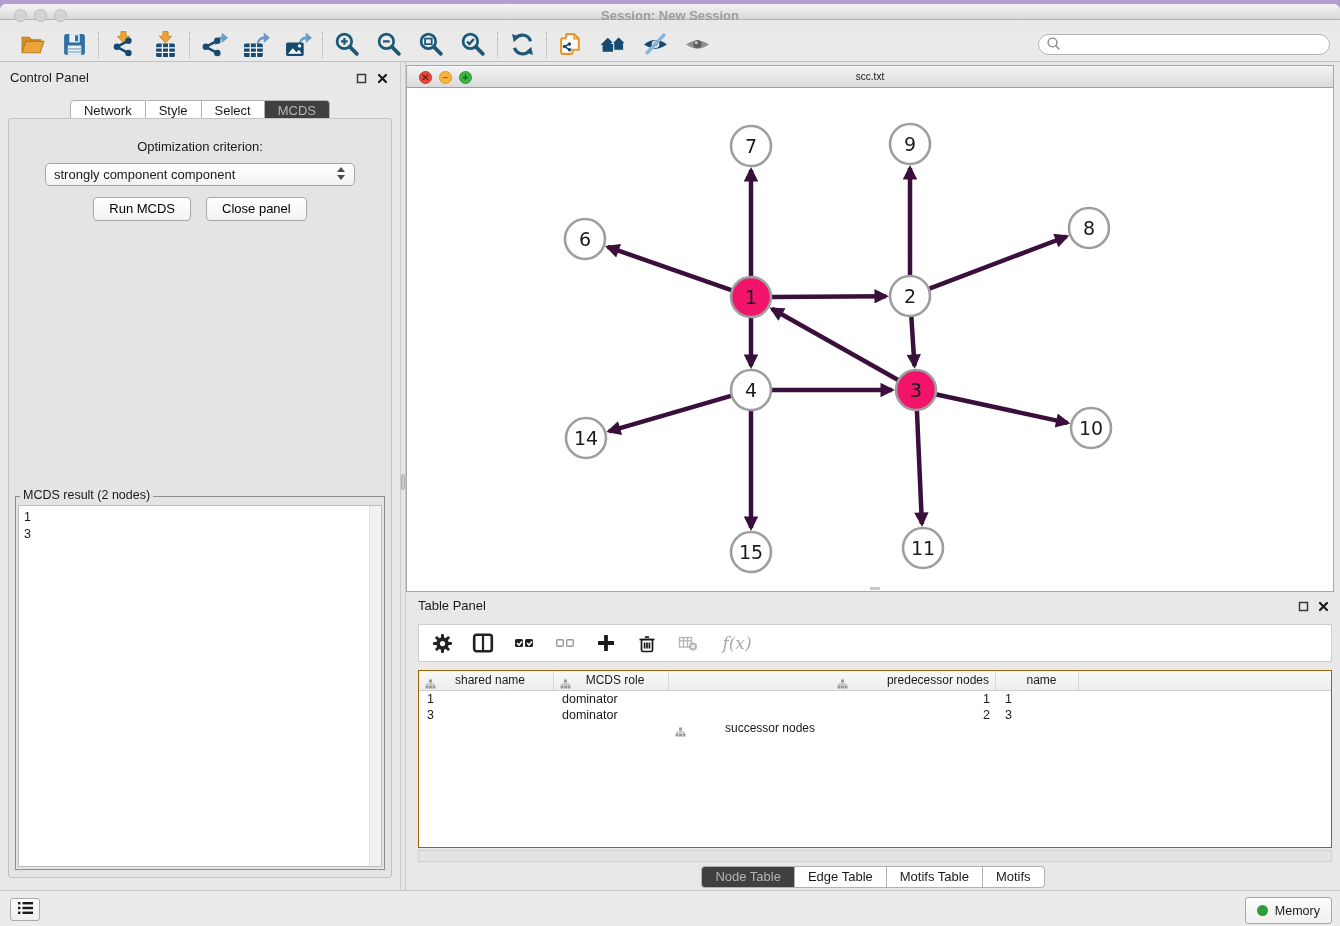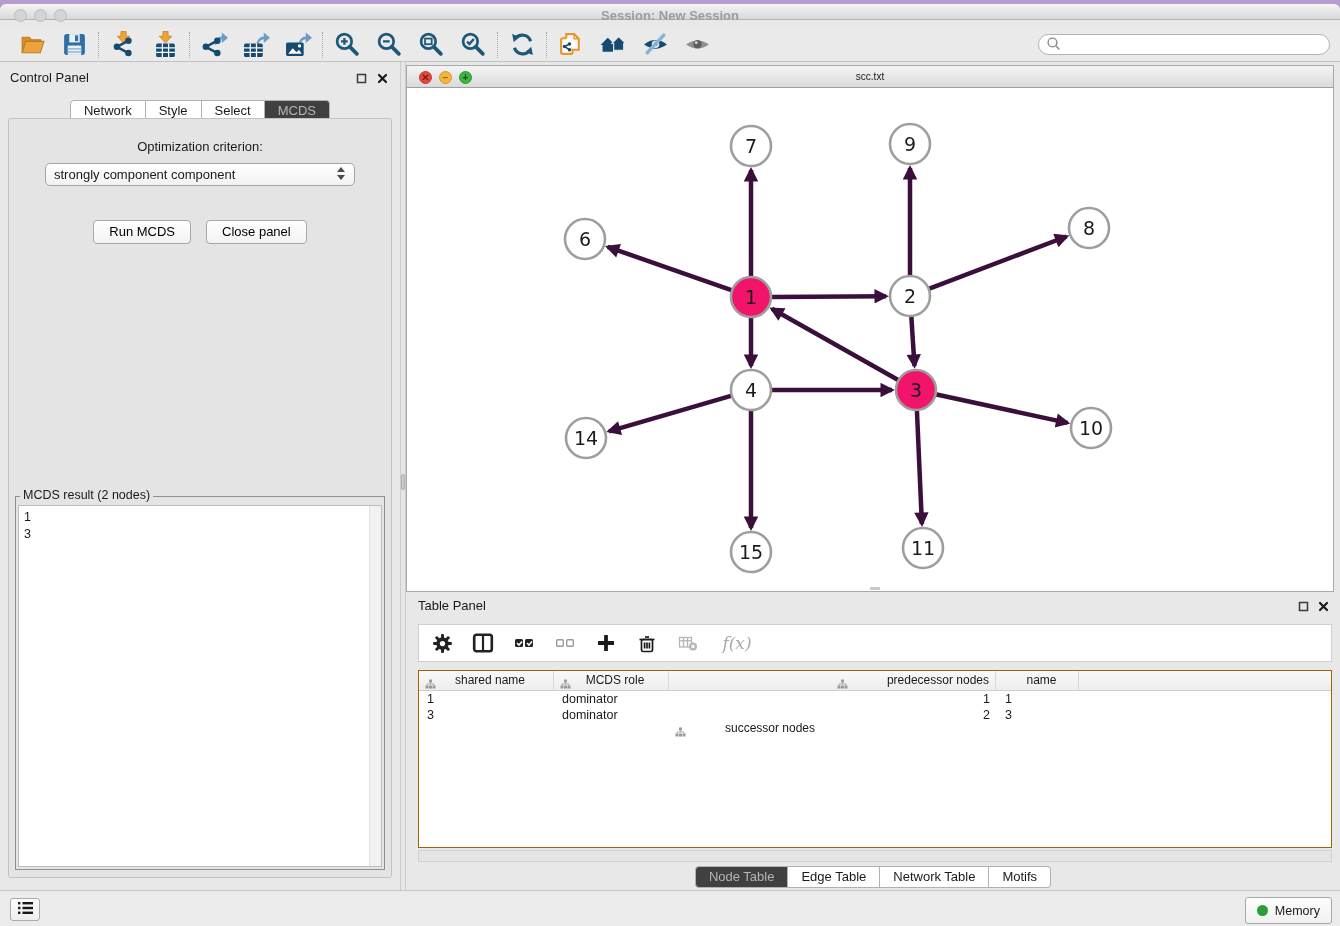--- a/index.html
+++ b/index.html
@@ -29,21 +29,21 @@
   .seg { display:inline-flex; }
   .seg .tab { background:#fff; border:1px solid #b1b1b1; border-left:none; padding:2px 13px 3px; font-size:13px; white-space:nowrap; cursor:default; }
   .seg .tab:first-child { border-left:1px solid #b1b1b1; border-radius:4px 0 0 4px; }
   .seg .tab:last-child { border-radius:0 4px 4px 0; }
   .seg .tab.active { background:#404040; color:#b4b4b4; }
   .cp-box { position:absolute; left:8px; right:8px; top:56px; bottom:12px; background:#e4e4e4; border:1px solid #c2c2c2; border-radius:3px; }
   .opt-label { position:absolute; left:0; right:0; top:20px; text-align:center; font-size:13px; }
   .dropdown { position:absolute; left:36px; right:36px; top:44px; height:23px; background:linear-gradient(#ffffff,#f2f2f2); border:1px solid #a6a6a6; border-radius:5px; display:flex; align-items:center; padding:0 8px; font-size:13px; }
   .dropdown .dd-value { flex:1; }
   .btn-row { position:absolute; left:0; right:0; top:78px; display:flex; justify-content:center; gap:15px; }
-  .btn { background:linear-gradient(#ffffff,#f2f2f2); border:1px solid #a8a8a8; border-radius:4px; font-size:13px; padding:3px 15px 4px; cursor:default;margin-top:23px; }
+  .btn { background:linear-gradient(#ffffff,#f2f2f2); border:1px solid #a8a8a8; border-radius:4px; font-size:13px; padding:3px 15px 4px; cursor:default; }
   .groupbox { position:absolute; left:6px; right:6px; top:377px; bottom:7px; border:1px solid #8f8f8f; }
   .groupbox-legend { position:absolute; top:-9px; left:4px; background:#e4e4e4; padding:0 3px; font-size:12.5px; }
   .result-area { position:absolute; left:2px; right:2px; top:8px; bottom:2px; background:#fff; border:1px solid #bdbdbd; }
   .result-text { position:absolute; inset:1px 13px 1px 1px; padding:2px 4px; font-size:12.5px; line-height:17px; white-space:pre-line; }
   .result-scroll { position:absolute; top:0; right:0; bottom:0; width:12px; background:#f1f1f1; border-left:1px solid #dedede; }
 
   
   .v-splitter { position:absolute; left:400px; top:58px; width:6px; height:828px; background:#e6e6e6; border-left:1px solid #cccccc; border-right:1px solid #cccccc; }
   .v-splitter .handle { position:absolute; top:412px; left:0; width:4px; height:16px; background:#c9c9c9; border:1px solid #b0b0b0; border-radius:2px; }
 
@@ -559,21 +559,21 @@
               <div class="td c3">2</div>
               <div class="td c4">3</div>
             </div>
           </div>
       </div>
       <div class="hscroll"></div>
       <div class="tp-tabs" id="tp-tabs">
           <div class="seg">
             <span class="tab active">Node Table</span>
             <span class="tab">Edge Table</span>
-            <span class="tab">Network Table</span>
+            <span class="tab">Motifs Table</span>
             <span class="tab">Motifs</span>
           </div>
         </div>
     </div>
   </div>
 
   <div class="status-bar">
     <div class="status-left-btn">
         <span><svg width="19" height="18" viewBox="0 0 19 18">
             <g fill="#1a1a1a">

